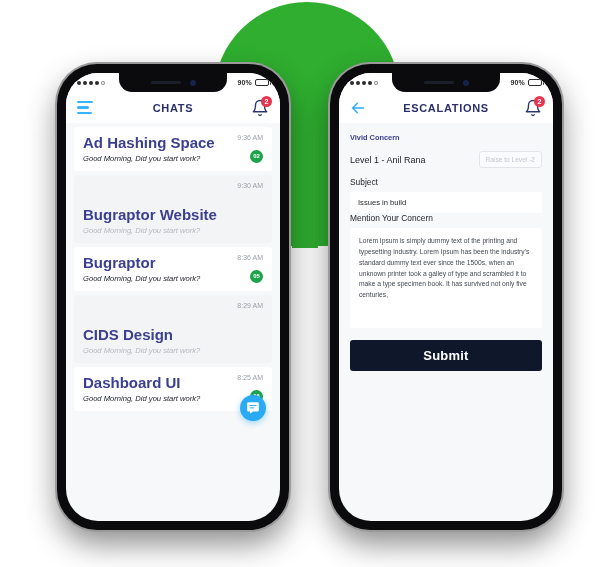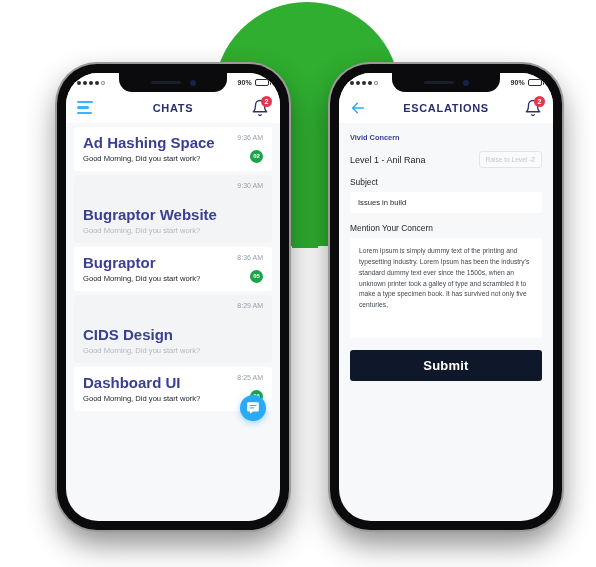--- a/index.html
+++ b/index.html
@@ -127,21 +127,21 @@
     background: #ffffff;
     border-radius: 3px;
     padding: 7px 9px 8px;
     margin-bottom: 4px;
     display: flex; justify-content: space-between; align-items: flex-start;
     cursor: pointer;
   }
   .chatrow.read { background: #f3f4f6; }
   .c-left { min-width: 0; }
   .c-name { font-size: 15px; font-weight: bold; color: #3a3f8f; margin-bottom: 3px; white-space: nowrap; }
-  .c-msg  { font-size: 7.6px; color: #21252b; white-space: nowrap; }
+  .c-msg  { font-size: 7.6px; color: #21252b; white-space: nowrap; font-style: italic; }
   .chatrow.read .c-msg { color: #b4b8be; }
   .chatrow.read .c-name { color: #3a3f8f; margin-top: 24px; }
   .c-right { text-align: right; flex-shrink: 0; padding-left: 6px; }
   .c-time { font-size: 7px; color: #9aa0a8; white-space: nowrap; margin-bottom: 3px; }
   .c-badge {
     display: inline-flex; align-items: center; justify-content: center;
     width: 13px; height: 13px; border-radius: 50%;
     background: #1aa34a; color: #fff;
     font-size: 6px; font-weight: bold;
     margin-left: auto;
@@ -168,21 +168,20 @@
   .raisebtn {
     font-size: 6.6px; color: #c3c7cd;
     border: 1px solid #e1e4e8; border-radius: 3px;
     padding: 4px 6px; background: #fafbfc;
     white-space: nowrap; cursor: pointer;
   }
   .fieldlabel { font-size: 8.4px; color: #21252b; margin-bottom: 5px; }
   .textinput {
     background: #ffffff; border: none; border-radius: 2px;
     padding: 6px 8px; font-size: 7.6px; color: #21252b;
-    margin-bottom: 10px;
   }
   .textareabox {
     background: #ffffff; border-radius: 2px;
     padding: 8px 9px;
     height: 100px;
     font-size: 6.7px; color: #42484f; line-height: 1.62;
     margin-bottom: 12px;
     overflow: hidden;
   }
   .submit {

